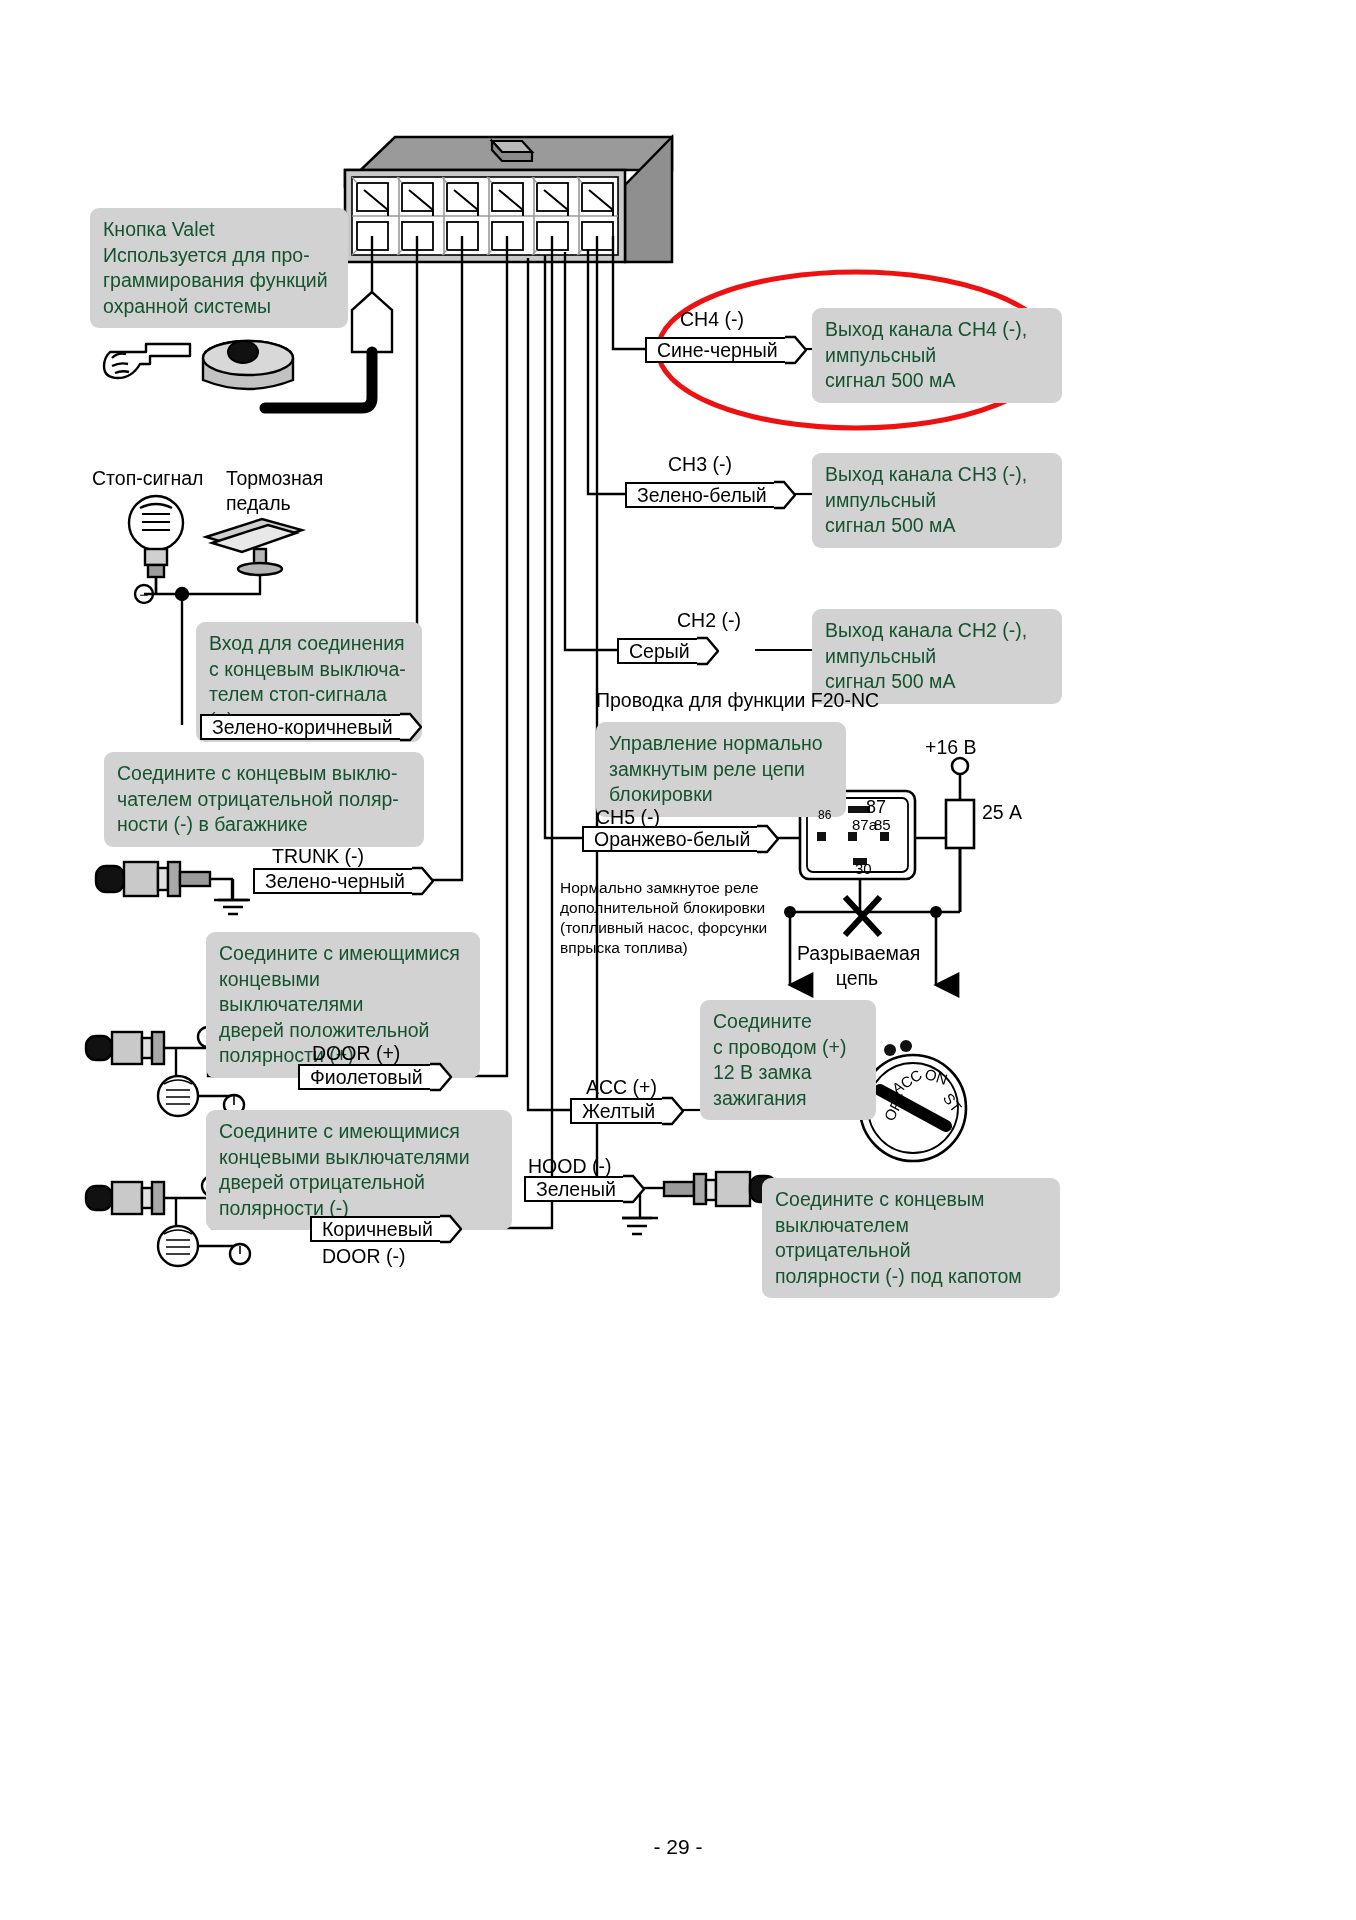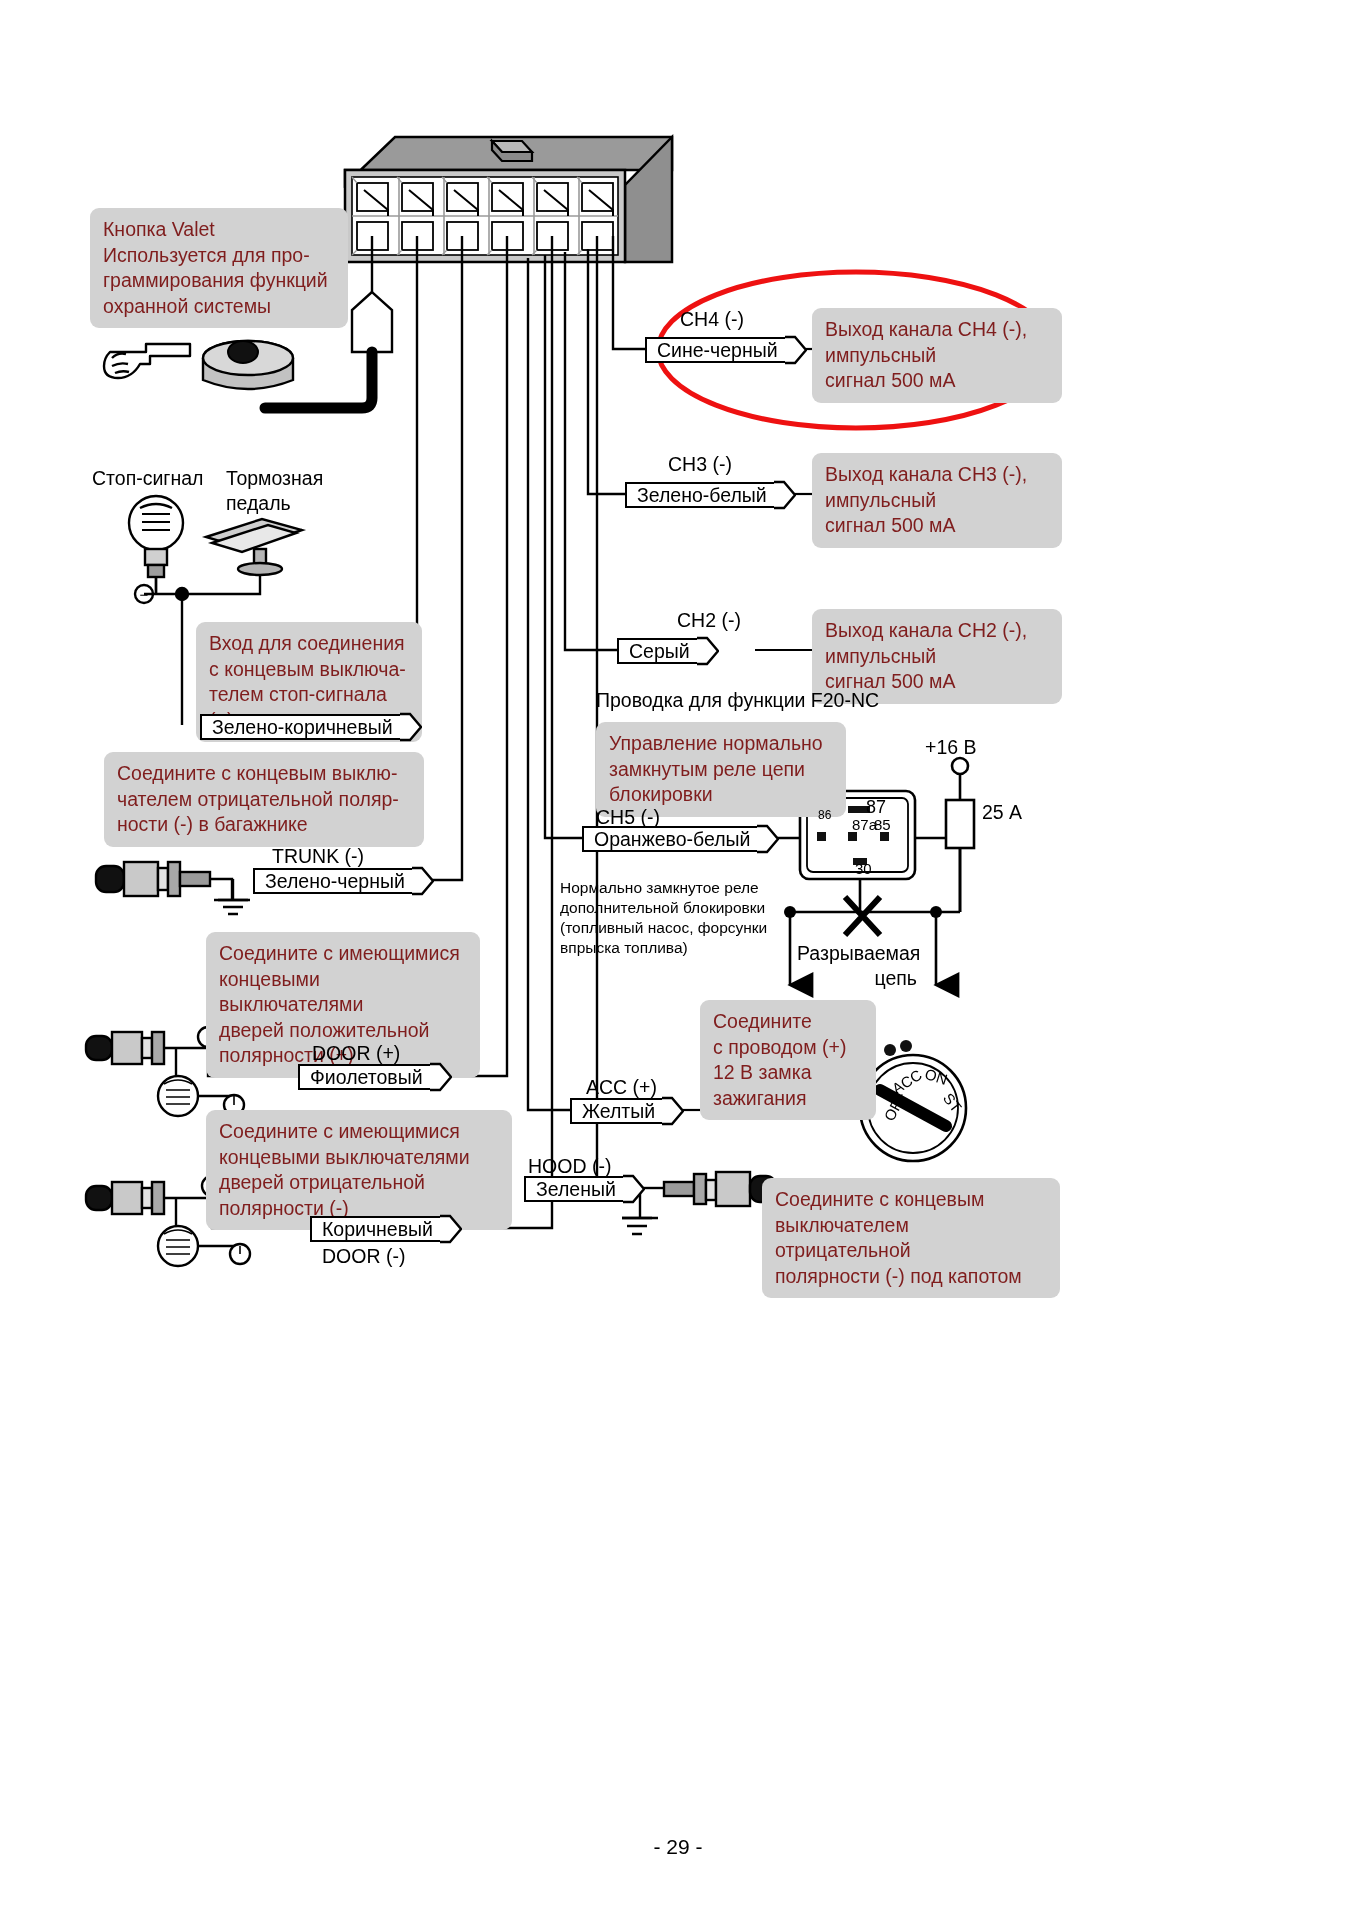--- a/index.html
+++ b/index.html
@@ -2,21 +2,21 @@
 <html><head>
 <meta charset="utf-8">
 <style>
   html,body{margin:0;padding:0;background:#fff;}
   body{font-family:"Liberation Sans","DejaVu Sans",sans-serif;color:#000;}
   #page{position:relative;width:1356px;height:1920px;background:#fff;overflow:hidden;}
   .abs{position:absolute;}
   #title{left:78px;top:63px;font-size:27px;font-weight:bold;letter-spacing:-0.2px;}
   .callout{
     background:#d2d2d2;border-radius:9px;padding:9px 13px;
-    font-size:19.5px;line-height:25.5px;color:#7f1d1d;white-space:pre-line;
+    font-size:19.5px;line-height:25.5px;color:#14532d;white-space:pre-line;
   }
   .plain{font-size:19.5px;line-height:25px;white-space:pre-line;}
   .small{font-size:15.5px;line-height:20px;white-space:pre-line;}
   .wirelabel{
     position:absolute;height:30px;display:flex;align-items:center;
     font-size:19.5px;
   }
   .wirelabel .body{
     border:2px solid #000;border-right:none;background:#fff;height:26px;
     display:flex;align-items:center;padding:0 8px 0 10px;box-sizing:border-box;
@@ -333,21 +333,21 @@
 
   <div class="abs callout" style="left:596px;top:722px;width:224px;">Управление нормально
 замкнутым реле цепи
 блокировки</div>
 
   <div class="abs small" style="left:560px;top:878px;width:230px;">Нормально замкнутое реле
 дополнительной блокировки
 (топливный насос, форсунки
 впрыска топлива)</div>
 
-  <div class="abs plain" style="left:797px;top:941px;width:120px;text-align:right;">Разрываемая
+  <div class="abs plain" style="left:797px;top:941px;width:120px;text-align:center;">Разрываемая
 цепь</div>
 
   <div class="abs plain" style="left:925px;top:735px;">+16 В</div>
   <div class="abs plain" style="left:982px;top:800px;">25 А</div>
 
   <div class="abs" style="left:818px;top:808px;font-size:12px;">86</div>
   <div class="abs" style="left:866px;top:797px;font-size:18px;">87</div>
   <div class="abs" style="left:840px;top:816px;font-size:15px;margin-left:12px;">87a</div>
   <div class="abs" style="left:874px;top:816px;font-size:15px;">85</div>
   <div class="abs" style="left:855px;top:860px;font-size:15px;">30</div>

